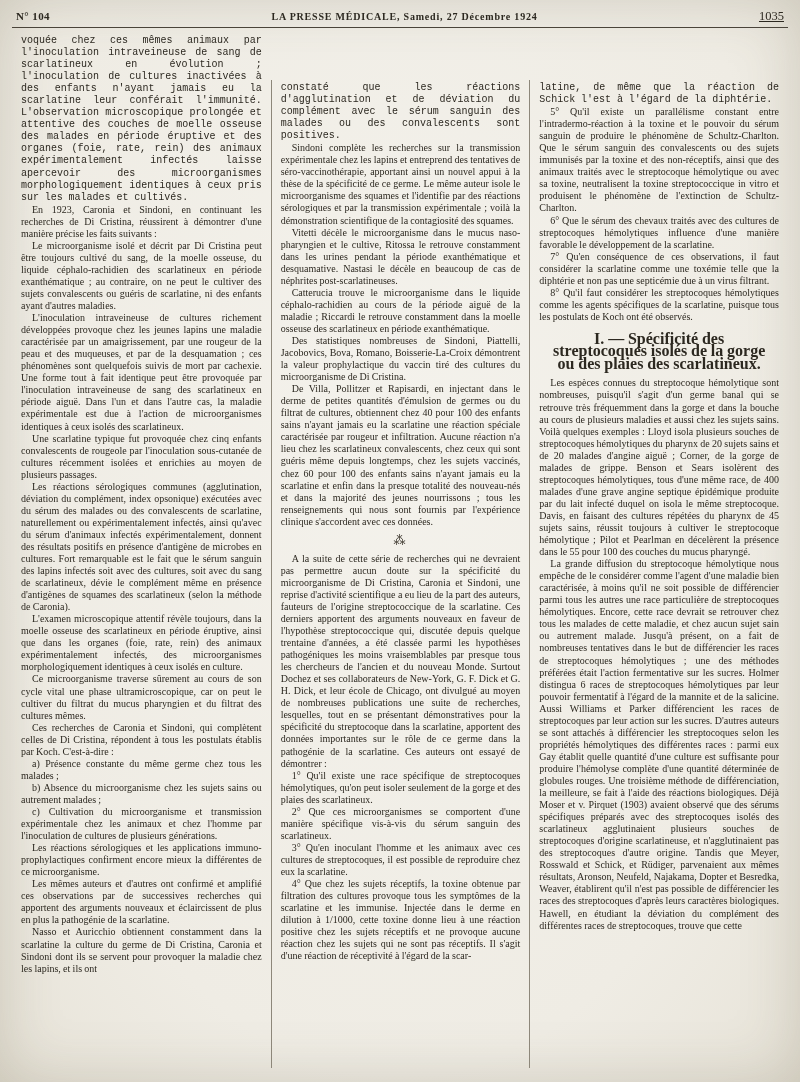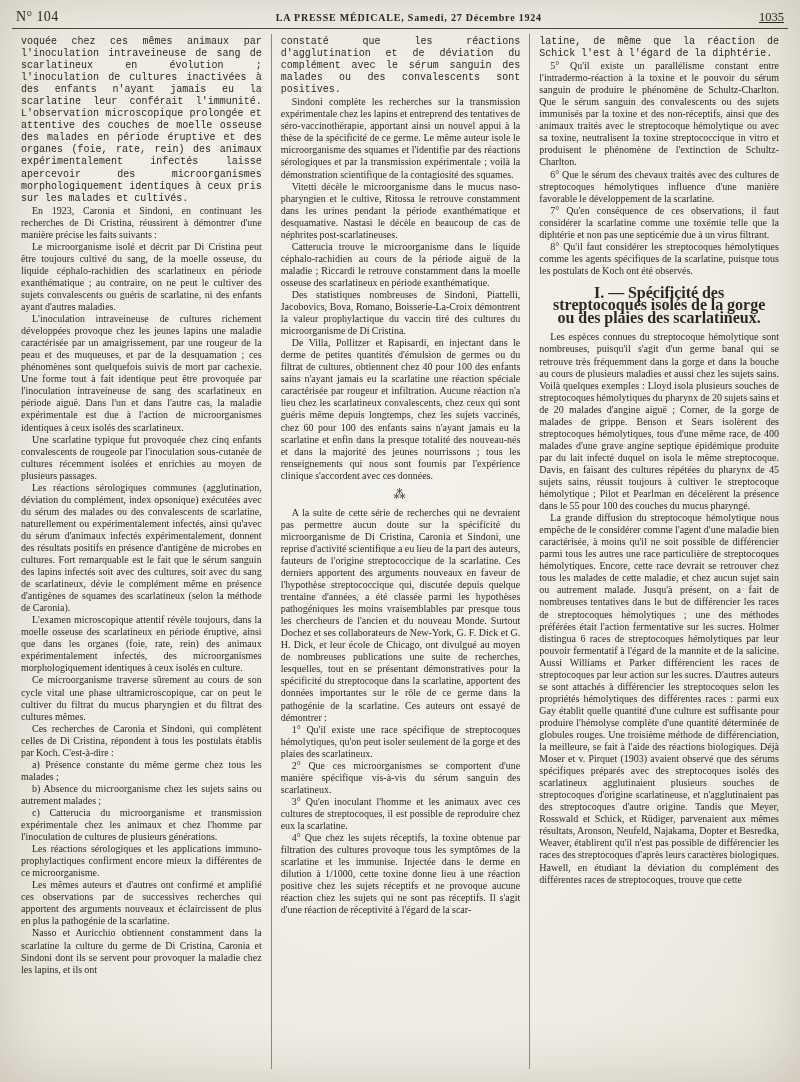--- a/index.html
+++ b/index.html
@@ -10,35 +10,35 @@
     width:800px; height:1082px; margin:0 auto; position:relative;
     background:radial-gradient(ellipse at 50% 40%, #f4f2ec 0%, #efece4 70%, #e7e3d8 100%);
     color:#2c2820; overflow:hidden;
     box-shadow: inset 0 0 60px rgba(95,85,60,.22);
   }
 
   .header{
     display:flex; justify-content:space-between; align-items:baseline;
     padding:9px 16px 3px 16px;
   }
-  .issue{ font-size:14px; font-weight:normal; letter-spacing:.4px; }
+  .issue{ font-size:11px; font-weight:bold; letter-spacing:.4px; }
   .title{ font-size:10px; font-weight:bold; letter-spacing:.8px; }
   .page-num{ font-size:12.5px;text-decoration:underline; }
 
   .header-rule{ border-top:1px solid #4a443a; margin:0 12px; }
 
   .columns{
     display:flex; height:1040px; padding:5px 12px 0 12px;
   }
   .col{
     width:33.333%; padding:2px 9px 0 9px; overflow:hidden;
     font-size:10px; line-height:12.05px; text-align:justify;
     hyphens:auto; word-spacing:-0.2px;
   }
-  .col + .col{ border-left:1px solid #8d877a; }
+  .col + .col{ border-left:1px solid #8d877a;margin-top:47px; }
   .col > :first-child{ text-indent:0;font-family:Liberation Mono, monospace; }
 
   p.blk-p{ text-indent:11px; margin:0; }
   h2.blk-heading{
     font-size:16px; font-weight:bold; text-align:center;
     line-height:12.5px; margin:10px 8px 7px 8px; text-indent:0;
   }
   .blk-separator{
     text-align:center; font-size:12px; margin:7px 0 6px 0;
     letter-spacing:2px; color:#3a352b;
@@ -60,21 +60,21 @@
         <p class="blk-p">En 1923, Caronia et Sindoni, en continuant les recherches de Di Cristina, réussirent à démontrer d'une manière précise les faits suivants :</p>
         <p class="blk-p">Le microorganisme isolé et décrit par Di Cristina peut être toujours cultivé du sang, de la moelle osseuse, du liquide céphalo-rachidien des scarlatineux en période exanthématique ; au contraire, on ne peut le cultiver des sujets convalescents ou guéris de scarlatine, ni des enfants ayant d'autres maladies.</p>
         <p class="blk-p">L'inoculation intraveineuse de cultures richement développées provoque chez les jeunes lapins une maladie caractérisée par un amaigrissement, par une rougeur de la peau et des muqueuses, et par de la desquamation ; ces phénomènes sont quelquefois suivis de mort par cachexie. Une forme tout à fait identique peut être provoquée par l'inoculation intraveineuse de sang des scarlatineux en période aiguë. Dans l'un et dans l'autre cas, la maladie expérimentale est due à l'action de microorganismes identiques à ceux isolés des scarlatineux.</p>
         <p class="blk-p">Une scarlatine typique fut provoquée chez cinq enfants convalescents de rougeole par l'inoculation sous-cutanée de cultures récemment isolées et enrichies au moyen de plusieurs passages.</p>
         <p class="blk-p">Les réactions sérologiques communes (agglutination, déviation du complément, index opsonique) exécutées avec du sérum des malades ou des convalescents de scarlatine, naturellement ou expérimentalement infectés, ainsi qu'avec du sérum d'animaux infectés expérimentalement, donnent des résultats positifs en présence d'antigène de microbes en cultures. Fort remarquable est le fait que le sérum sanguin des lapins infectés soit avec des cultures, soit avec du sang de scarlatineux, dévie le complément même en présence d'antigènes de squames des scarlatineux (selon la méthode de Caronia).</p>
         <p class="blk-p">L'examen microscopique attentif révèle toujours, dans la moelle osseuse des scarlatineux en période éruptive, ainsi que dans les organes (foie, rate, rein) des animaux expérimentalement infectés, des microorganismes morphologiquement identiques à ceux isolés en culture.</p>
         <p class="blk-p">Ce microorganisme traverse sûrement au cours de son cycle vital une phase ultramicroscopique, car on peut le cultiver du filtrat du mucus pharyngien et du filtrat des cultures mêmes.</p>
         <p class="blk-p">Ces recherches de Caronia et Sindoni, qui complètent celles de Di Cristina, répondent à tous les postulats établis par Koch. C'est-à-dire :</p>
         <p class="blk-p">a) Présence constante du même germe chez tous les malades ;</p>
         <p class="blk-p">b) Absence du microorganisme chez les sujets sains ou autrement malades ;</p>
-        <p class="blk-p">c) Catterucia du microorganisme et transmission expérimentale chez les animaux et chez l'homme par l'inoculation de cultures de plusieurs générations.</p>
+        <p class="blk-p">c) Cultivation du microorganisme et transmission expérimentale chez les animaux et chez l'homme par l'inoculation de cultures de plusieurs générations.</p>
         <p class="blk-p">Les réactions sérologiques et les applications immuno-prophylactiques confirment encore mieux la différentes de ce microorganisme.</p>
         <p class="blk-p">Les mêmes auteurs et d'autres ont confirmé et amplifié ces observations par de successives recherches qui apportent des arguments nouveaux et éclaircissent de plus en plus la pathogénie de la scarlatine.</p>
         <p class="blk-p">Nasso et Auricchio obtiennent constamment dans la scarlatine la culture du germe de Di Cristina, Caronia et Sindoni dont ils se servent pour provoquer la maladie chez les lapins, et ils ont</p>
       </div>
     <div class="col">
         <p class="blk-p">constaté que les réactions d'agglutination et de déviation du complément avec le sérum sanguin des malades ou des convalescents sont positives.</p>
         <p class="blk-p">Sindoni complète les recherches sur la transmission expérimentale chez les lapins et entreprend des tentatives de séro-vaccinothérapie, apportant ainsi un nouvel appui à la thèse de la spécificité de ce germe. Le même auteur isole le microorganisme des squames et l'identifie par des réactions sérologiques et par la transmission expérimentale ; voilà la démonstration scientifique de la contagiosité des squames.</p>
         <p class="blk-p">Vitetti décèle le microorganisme dans le mucus naso-pharyngien et le cultive, Ritossa le retrouve constamment dans les urines pendant la période exanthématique et desquamative. Nastasi le décèle en beaucoup de cas de néphrites post-scarlatineuses.</p>
         <p class="blk-p">Catterucia trouve le microorganisme dans le liquide céphalo-rachidien au cours de la période aiguë de la maladie ; Riccardi le retrouve constamment dans la moelle osseuse des scarlatineux en période exanthématique.</p>
         <p class="blk-p">Des statistiques nombreuses de Sindoni, Piattelli, Jacobovics, Bova, Romano, Boisserie-La-Croix démontrent la valeur prophylactique du vaccin tiré des cultures du microorganisme de Di Cristina.</p>

